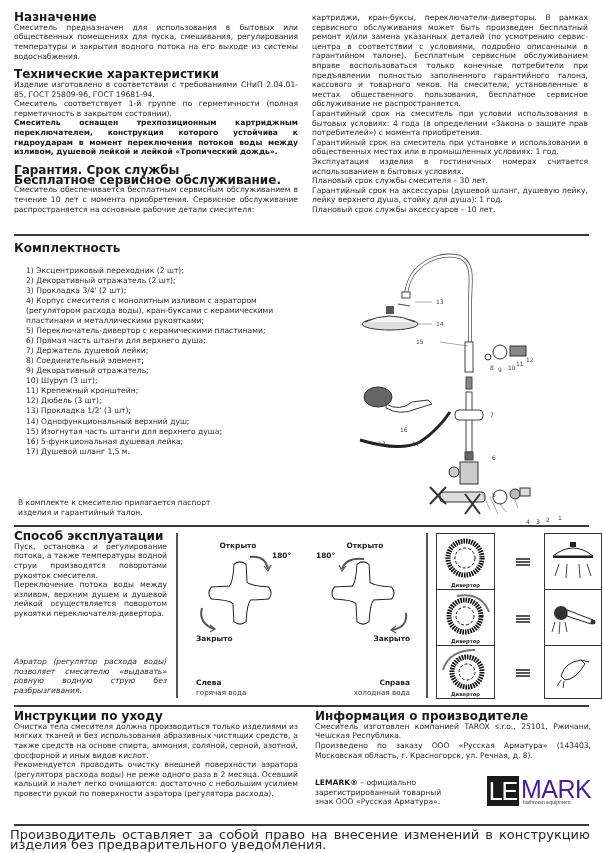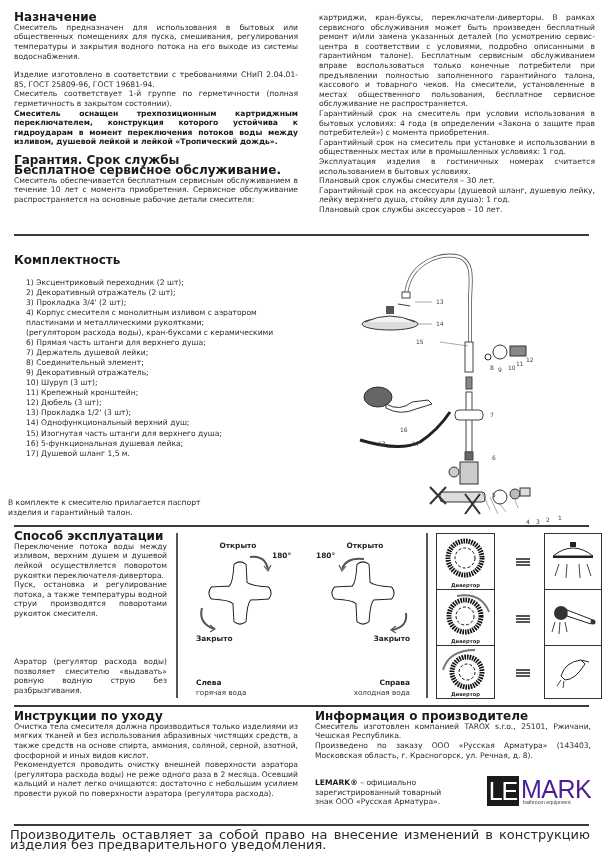--- a/index.html
+++ b/index.html
@@ -19,65 +19,67 @@
   .eq div{height:1.5px;background:#555;margin-bottom:1.5px;}
   .divlbl{position:absolute;left:0;width:100%;text-align:center;font-size:5.2px;font-weight:bold;bottom:1px;}
 </style>
 </head>
 <body>
 
 <div class="abs txt" style="left:14px;top:13px;width:284px;">
   <div class="h">Назначение</div>
   <p>Смеситель предназначен для использования в бытовых или общественных помещениях для пуска, смешивания, регулирования температуры и закрытия водного потока на его выходе из системы водоснабжения.</p>
   <div class="gap"></div>
+  <div class="h">Технические характеристики</div>
   <p>Изделие изготовлено в соответствии с требованиями СНиП 2.04.01-85, ГОСТ 25809-96, ГОСТ 19681-94.</p>
   <p>Смеситель соответствует 1-й группе по герметичности (полная герметичность в закрытом состоянии).</p>
   <p class="bold">Смеситель оснащен трехпозиционным картриджным переключателем, конструкция которого устойчива к гидроударам в момент переключения потоков воды между изливом, душевой лейкой и лейкой «Тропический дождь».</p>
   <div class="gap"></div>
   <div class="h">Гарантия. Срок службы</div>
   <div class="h">Бесплатное сервисное обслуживание.</div>
   <p>Смеситель обеспечивается бесплатным сервисным обслуживанием в течение 10 лет с момента приобретения. Сервисное обслуживание распространяется на основные рабочие детали смесителя:</p>
 </div>
 
-<div class="abs txt" style="left:319px;top:13px;width:276px;">
+<div class="abs txt" style="left:312px;top:13px;width:276px;">
   <p>картриджи, кран-буксы, переключатели-диверторы. В рамках сервисного обслуживания может быть произведен бесплатный ремонт и/или замена указанных деталей (по усмотрению сервис-центра в соответствии с условиями, подробно описанными в гарантийном талоне). Бесплатным сервисным обслуживанием вправе воспользоваться только конечные потребители при предъявлении полностью заполненного гарантийного талона, кассового и товарного чеков. На смесители, установленные в местах общественного пользования, бесплатное сервисное обслуживание не распространяется.</p>
   <p>Гарантийный срок на смеситель при условии использования в бытовых условиях: 4 года (в определении «Закона о защите прав потребителей») с момента приобретения.</p>
   <p>Гарантийный срок на смеситель при установке и использовании в общественных местах или в промышленных условиях: 1 год.</p>
   <p>Эксплуатация изделия в гостиничных номерах считается использованием в бытовых условиях.</p>
   <p>Плановый срок службы смесителя – 30 лет.</p>
   <p>Гарантийный срок на аксессуары (душевой шланг, душевую лейку, лейку верхнего душа, стойку для душа): 1 год.</p>
   <p>Плановый срок службы аксессуаров – 10 лет.</p>
 </div>
 
 <div class="rule" style="top:234px;"></div>
 
-<div class="abs" style="left:14px;top:256px;width:300px;">
+<div class="abs" style="left:14px;top:244px;width:300px;">
   <div class="h">Комплектность</div>
   <ul class="list" id="kit-list">
       <li>1) Эксцентриковый переходник (2 шт);</li>
       <li>2) Декоративный отражатель (2 шт);</li>
       <li>3) Прокладка 3/4' (2 шт);</li>
       <li>4) Корпус смесителя с монолитным изливом с аэратором</li>
+      <li>(регулятором расхода воды), кран-буксами с керамическими</li>
       <li>пластинами и металлическими рукоятками;</li>
-      <li>(регулятором расхода воды), кран-буксами с керамическими</li>
+      <li>5) Переключатель-дивертор с керамическими пластинами;</li>
       <li>6) Прямая часть штанги для верхнего душа;</li>
       <li>7) Держатель душевой лейки;</li>
       <li>8) Соединительный элемент;</li>
       <li>9) Декоративный отражатель;</li>
       <li>10) Шуруп (3 шт);</li>
       <li>11) Крепежный кронштейн;</li>
       <li>12) Дюбель (3 шт);</li>
       <li>13) Прокладка 1/2' (3 шт);</li>
       <li>14) Однофункциональный верхний душ;</li>
       <li>15) Изогнутая часть штанги для верхнего душа;</li>
       <li>16) 5-функциональная душевая лейка;</li>
       <li>17) Душевой шланг 1,5 м.</li>
     </ul>
 </div>
-<div class="abs txt" style="left:8px;top:498px;width:200px;text-align:left;">В комплекте к смесителю прилагается паспорт изделия и гарантийный талон.</div>
+<div class="abs txt" style="left:18px;top:498px;width:200px;text-align:left;">В комплекте к смесителю прилагается паспорт изделия и гарантийный талон.</div>
 
 <svg class="abs" style="left:320px;top:242px;" width="290" height="285" viewBox="0 0 290 285">
   <g fill="none" stroke="#444" stroke-width="1">
     <path d="M 86 52 C 90 20, 120 10, 140 15 C 155 22, 150 40, 150 60 L 150 100" stroke-width="4" stroke="#555"></path>
     <path d="M 86 52 C 90 20, 120 10, 140 15 C 155 22, 150 40, 150 60 L 150 100" stroke-width="2.4" stroke="#fff"></path>
   </g>
   <rect x="82" y="50" width="8" height="6" fill="#fff" stroke="#444"></rect>
   <line x1="78" y1="62" x2="90" y2="64" stroke="#444" stroke-width="1.2"></line>
   <g>
     <ellipse cx="70" cy="82" rx="28" ry="6" fill="#ddd" stroke="#333"></ellipse>
@@ -145,24 +147,24 @@
       <text x="80" y="190" class="lbl">16</text>
       <text x="92" y="204" class="lbl">17</text>
       <text x="58" y="204" class="lbl">13</text>
     </g>
 </svg>
 
 <div class="rule" style="top:525px;"></div>
 
 <div class="abs txt" style="left:14px;top:532px;width:153px;">
   <div class="h">Способ эксплуатации</div>
+  <p>Пуск, остановка и регулирование потока, а также температуры водной струи производятся поворотами рукояток смесителя.</p>
   <p>Переключение потока воды между изливом, верхним душем и душевой лейкой осуществляется поворотом рукоятки переключателя-дивертора.</p>
-  <p>Пуск, остановка и регулирование потока, а также температуры водной струи производятся поворотами рукояток смесителя.</p>
-</div>
-<div class="abs txt" style="left:14px;top:657px;width:153px;">Аэратор (регулятор расхода воды) позволяет смесителю «выдавать» ровную водную струю без разбрызгивания.</div>
+</div>
+<div class="abs txt" style="left:14px;top:657px;width:153px;font-style:italic;">Аэратор (регулятор расхода воды) позволяет смесителю «выдавать» ровную водную струю без разбрызгивания.</div>
 
 <div class="vrule" style="left:176px;top:533px;height:165px;"></div>
 <div class="vrule" style="left:426px;top:533px;height:165px;"></div>
 
 <svg class="abs" style="left:180px;top:533px;" width="244" height="170" viewBox="0 0 244 170">
   <defs>
     <path id="crossShape" d="M -5 -28 Q 0 -32 5 -28 L 6 -10 Q 10 -6 28 -5 Q 32 0 28 5 L 10 6 Q 6 10 5 28 Q 0 32 -5 28 L -6 10 Q -10 6 -28 5 Q -32 0 -28 -5 L -10 -6 Q -6 -10 -5 -28 Z"></path>
   </defs>
   <g transform="translate(60,60) rotate(0)">
     <use href="#crossShape" fill="#fff" stroke="#222" stroke-width="3.2"></use>

